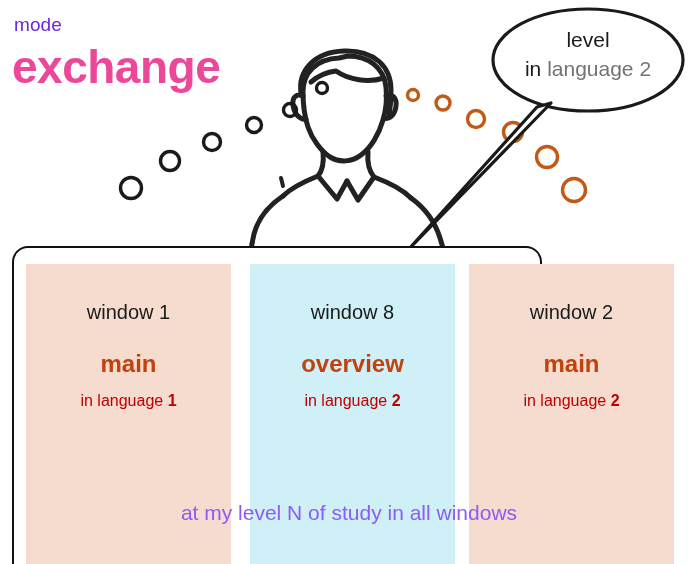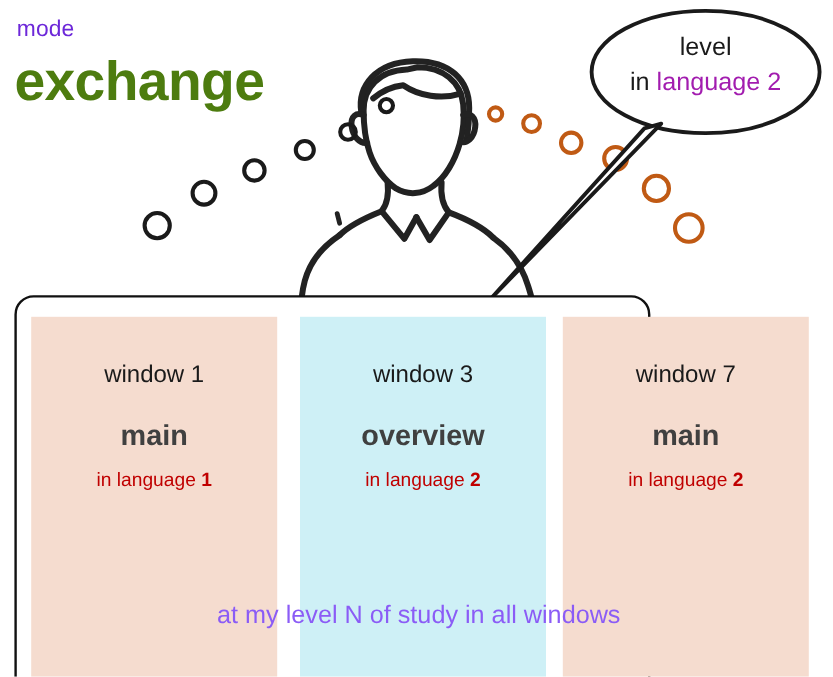--- a/index.html
+++ b/index.html
@@ -27,21 +27,21 @@
     color: #6d28d9;
     letter-spacing: 0.1px;
     white-space: nowrap;
   }
   #mode-value {
     position: absolute;
     left: 12px;
     top: 40px;
     font-size: 46px;
     font-weight: bold;
-    color: #4d7c0f;
+    color: #ec4899;
     letter-spacing: -0.5px;
     white-space: nowrap;
   }
 
   
   #art-layer {
     position: absolute;
     left: 0;
     top: 0;
     width: 694px;
@@ -54,21 +54,21 @@
     position: absolute;
     left: 500px;
     top: 25px;
     width: 176px;
     text-align: center;
     font-size: 21px;
     line-height: 29px;
     color: #1a1a1a;
   }
   #bubble-text-wrap .orange {
-    color: #a21caf;
+    color: #737373;
   }
 
   
   #windows-panel {
     position: absolute;
     left: 12px;
     top: 210px;
     width: 530px;
     height: 343px;
     box-sizing: border-box;
@@ -93,21 +93,21 @@
 
   .window-title {
     font-size: 20px;
     color: #1a1a1a;
     line-height: 24px;
   }
   .window-kind {
     margin-top: 26px;
     font-size: 24px;
     font-weight: bold;
-    color: #404040;
+    color: #c2410c;
     line-height: 28px;
   }
   .window-lang {
     margin-top: 11px;
     font-size: 16px;
     color: #C00000;
     line-height: 24px;
   }
   .window-lang b {
     font-weight: bold;
@@ -206,27 +206,27 @@
 
   <div id="windows-panel">
 
     <div class="window-col" id="window-col-1">
       <div class="window-title">window 1</div>
       <div class="window-kind">main</div>
       <div class="window-lang"><span>in language </span><b>1</b></div>
     </div>
 
     <div class="window-col" id="window-col-2">
-      <div class="window-title">window 3</div>
+      <div class="window-title">window 8</div>
       <div class="window-kind">overview</div>
       <div class="window-lang"><span>in language </span><b>2</b></div>
     </div>
 
     <div class="window-col" id="window-col-3">
-      <div class="window-title">window 7</div>
+      <div class="window-title">window 2</div>
       <div class="window-kind">main</div>
       <div class="window-lang"><span>in language </span><b>2</b></div>
     </div>
 
     <div id="footer-note">at my level N of study in all windows</div>
   </div>
 
 </div>
 
 </body></html>

